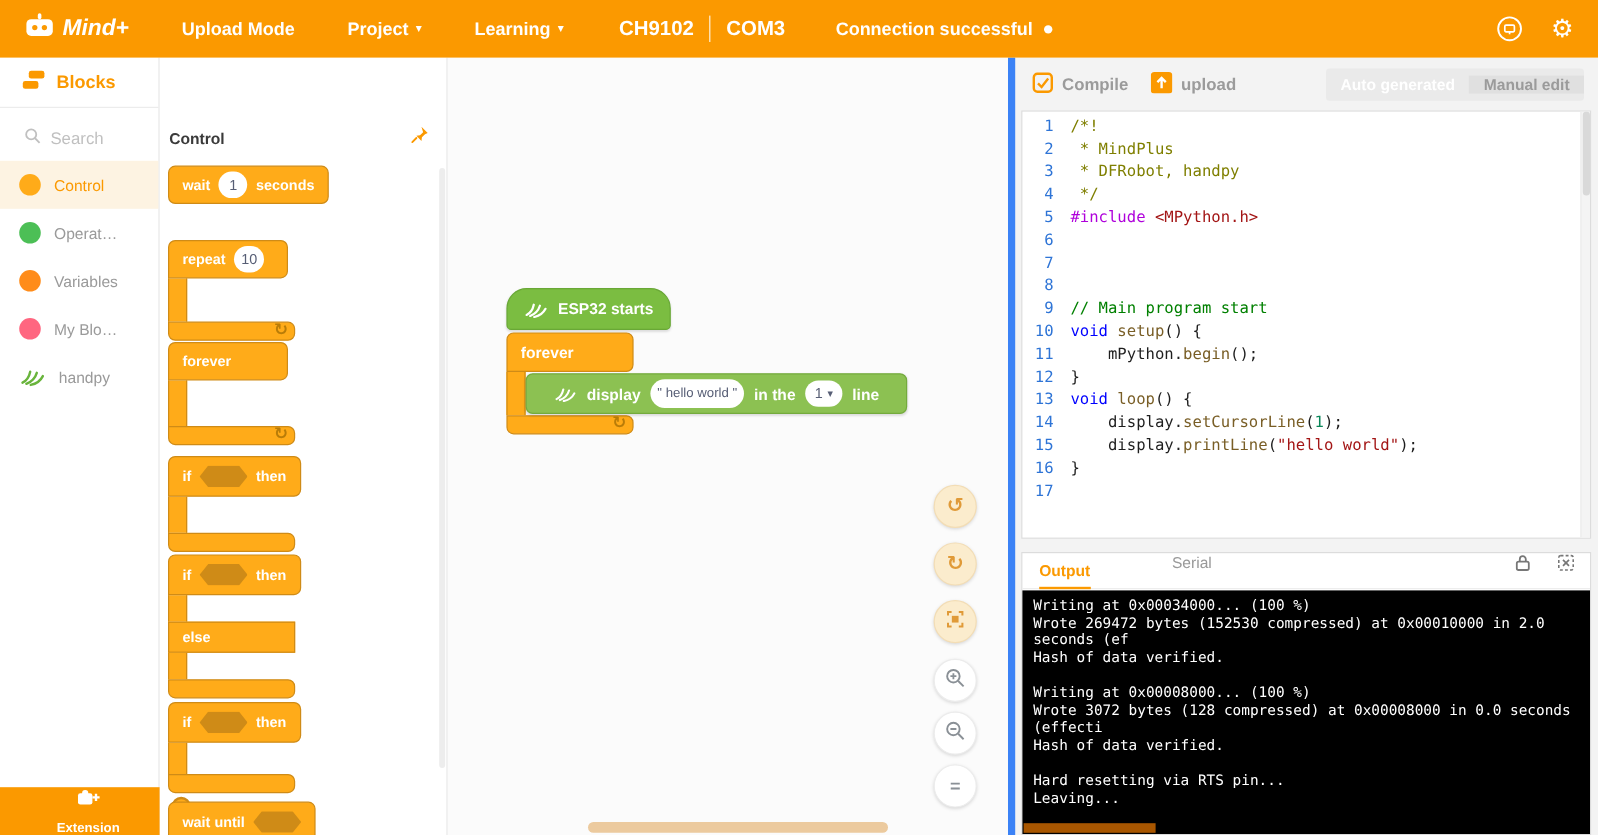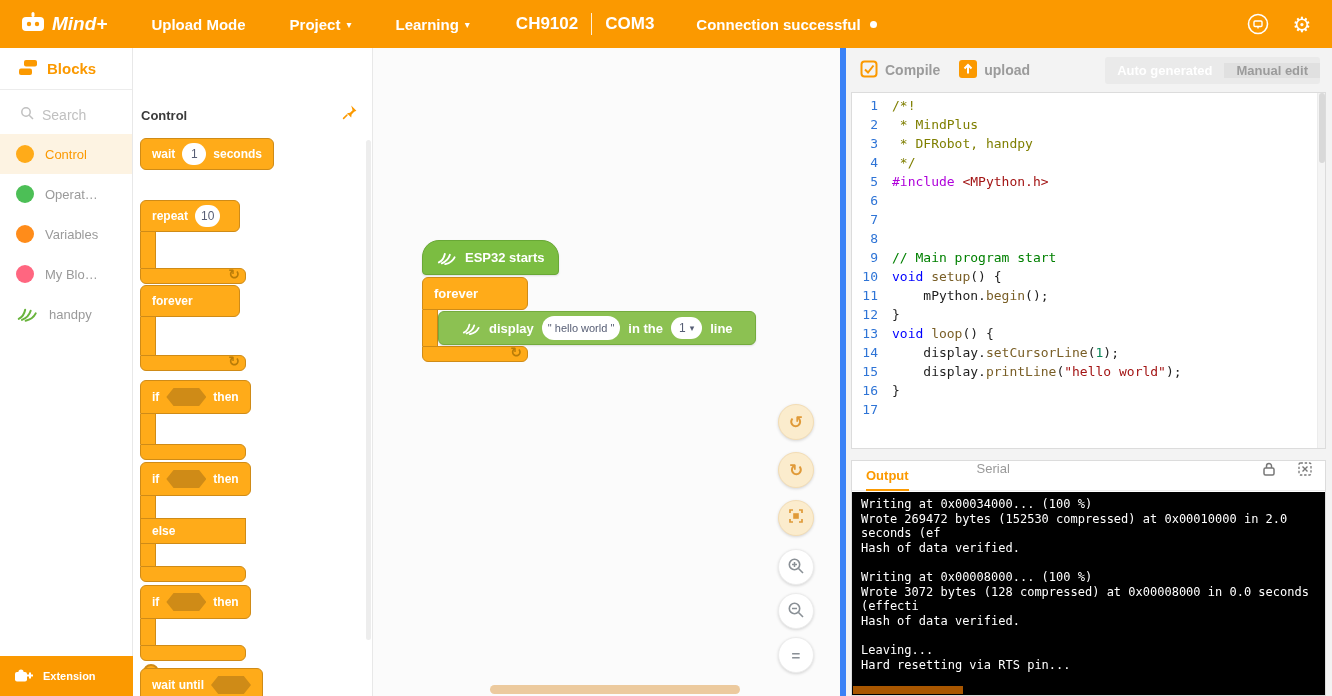--- a/index.html
+++ b/index.html
@@ -32,21 +32,21 @@
   .search-row input{border:none;outline:none;width:80px;font-size:14px;color:#666;
     font-family:inherit;background:transparent;}
   .search-row input::placeholder{color:#c0c0c0;}
   .cat-list{margin-top:4px;}
   .cat{height:40px;display:flex;align-items:center;gap:11px;padding-left:16px;color:#9a9a9a;
     font-size:13px;cursor:pointer;}
   .cat.active{background:#fdf3e2;color:#fb9900;}
   .cat-dot{width:18px;height:18px;border-radius:50%;flex:none;}
   .extension{position:absolute;left:0;bottom:0;width:133px;height:40px;background:#fb9900;
     color:#fff;display:flex;align-items:center;gap:9px;padding-left:14px;font-size:11px;
-    font-weight:bold;cursor:pointer;}
+    font-weight:bold;cursor:pointer;flex-direction:column;}
 
   
   .palette{position:absolute;left:133px;top:48px;width:240px;bottom:0;background:#fff;
     border-right:1px solid #e8e8e8;overflow:hidden;z-index:10;}
   .palette-header{position:absolute;top:60px;left:8px;font-size:13px;font-weight:bold;color:#3a3a3a;}
   .pin{position:absolute;top:56px;right:14px;cursor:pointer;}
   .pal-vsb{position:absolute;right:1px;top:92px;width:5px;height:500px;background:#ededed;border-radius:3px;}
 
   .blk{position:absolute;left:7px;color:#fff;font-size:12px;font-weight:bold;cursor:grab;}
   .bar{background:#ffab19;border:1px solid #cf8b17;border-radius:6px;display:inline-flex;
@@ -524,22 +524,22 @@
       <div class="console">
         <div id="console-lines">
             <div class="con-line">Writing at 0x00034000... (100 %)</div>
             <div class="con-line">Wrote 269472 bytes (152530 compressed) at 0x00010000 in 2.0 seconds (ef</div>
             <div class="con-line">Hash of data verified.</div>
             <div class="con-line">&nbsp;</div>
             <div class="con-line">Writing at 0x00008000... (100 %)</div>
             <div class="con-line">Wrote 3072 bytes (128 compressed) at 0x00008000 in 0.0 seconds (effecti</div>
             <div class="con-line">Hash of data verified.</div>
             <div class="con-line">&nbsp;</div>
+            <div class="con-line">Hard resetting via RTS pin...</div>
             <div class="con-line">Leaving...</div>
-            <div class="con-line">Hard resetting via RTS pin...</div>
             <div class="con-line">&nbsp;</div>
           </div>
         <div class="con-sb"></div>
       </div>
     </div>
   </section>
 
 </div>
 
 </body></html>

